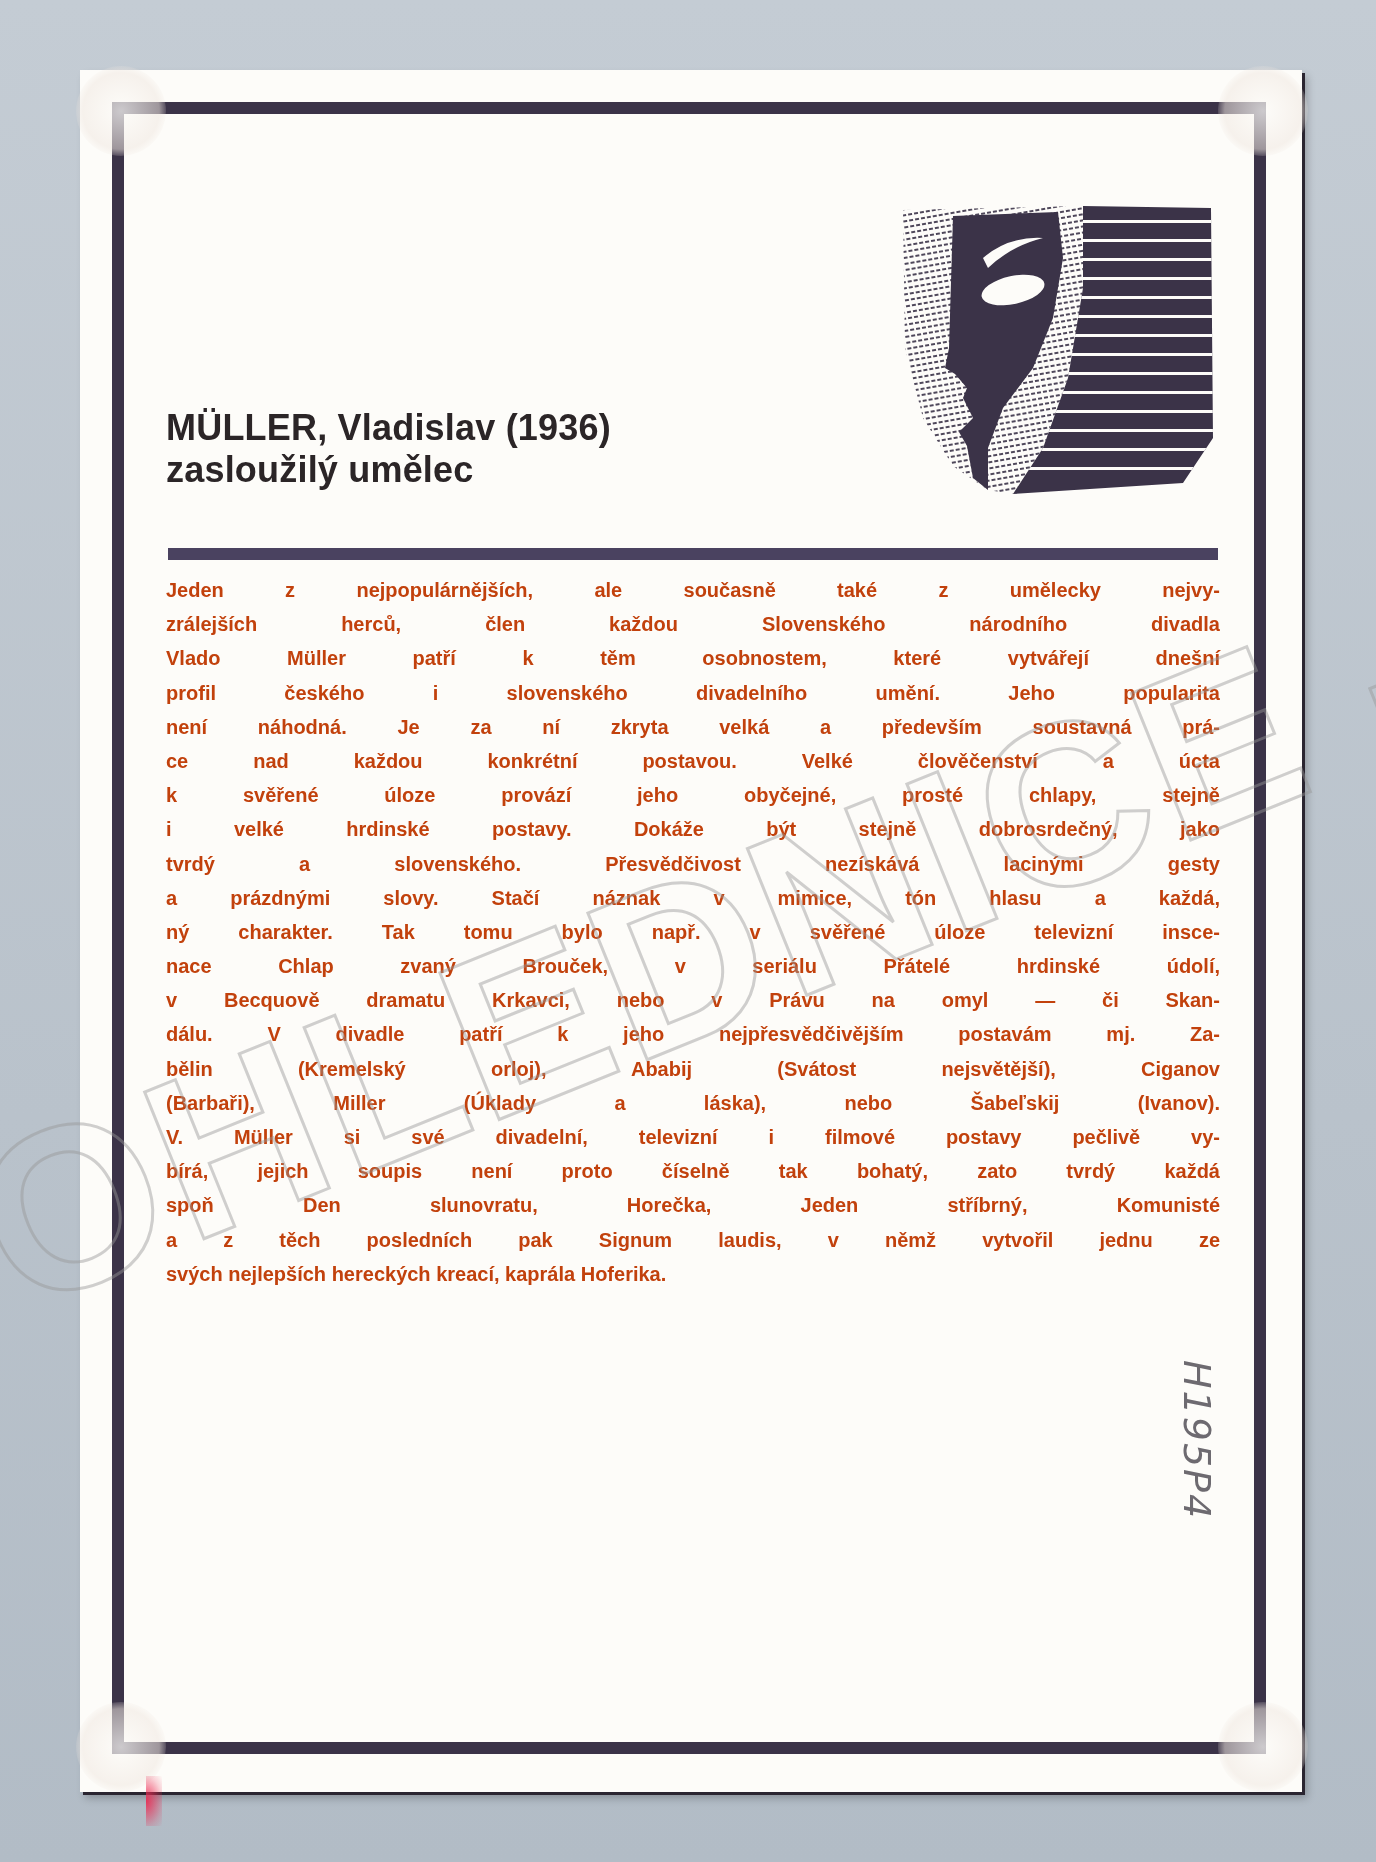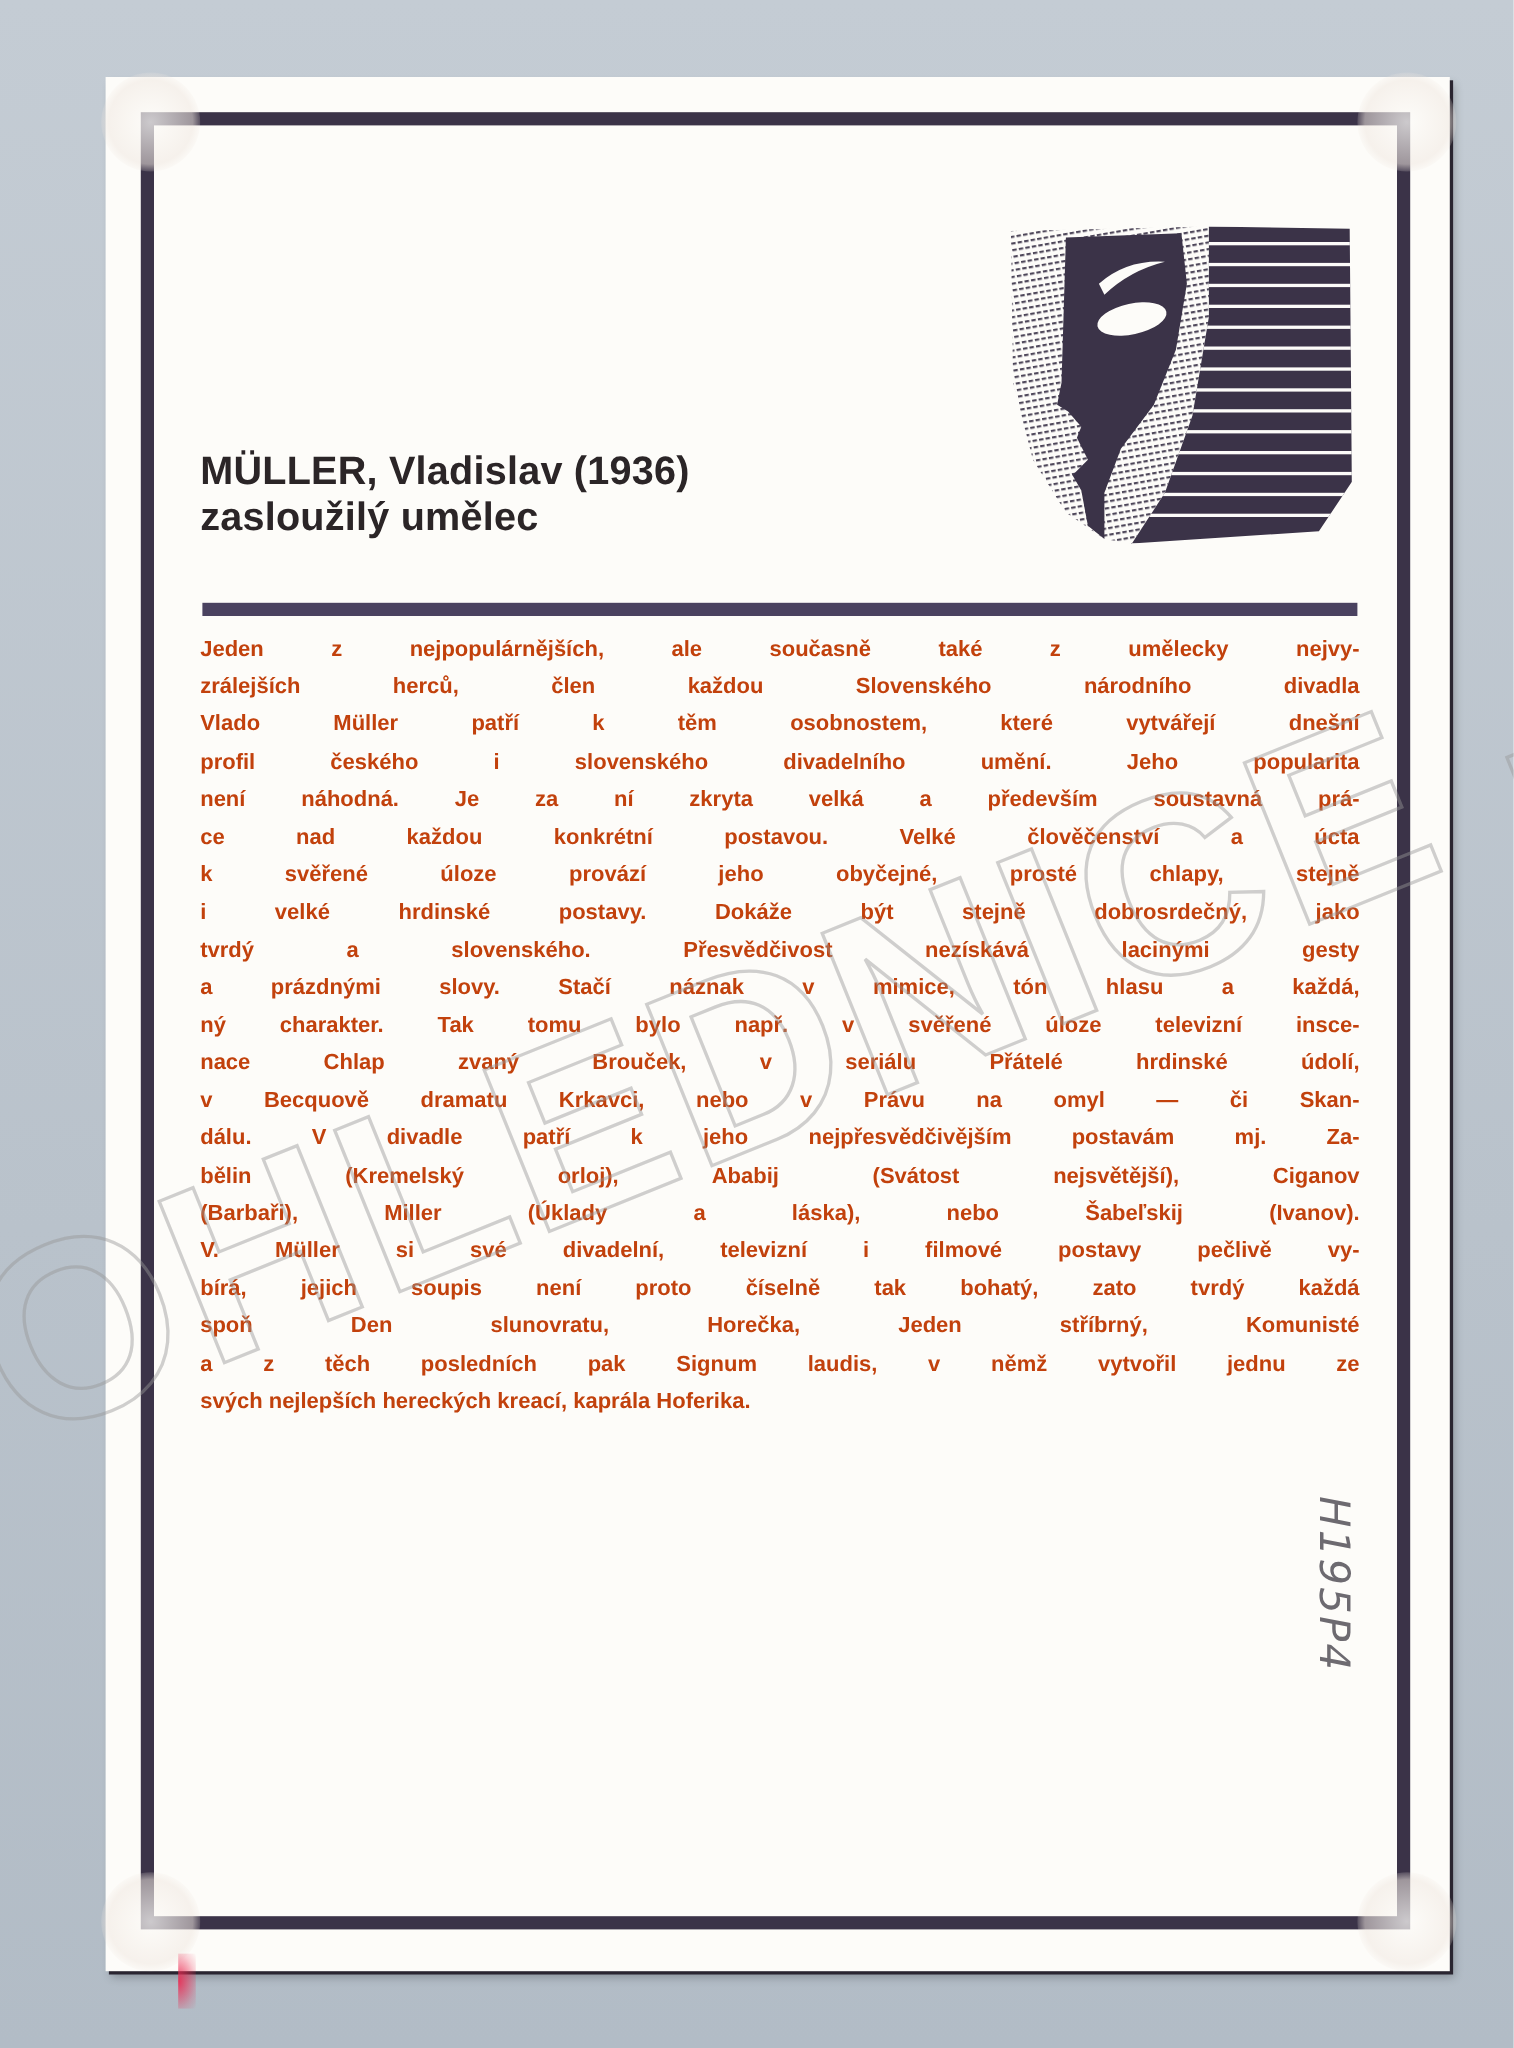--- a/index.html
+++ b/index.html
@@ -3,21 +3,21 @@
 <meta charset="utf-8">
 <style>
   html, body { margin: 0; padding: 0; }
   body {
     width: 1376px; height: 1862px;
     background: linear-gradient(180deg, #c4ccd4 0%, #b9c2cb 60%, #b2bcc6 100%);
     position: relative; overflow: hidden;
     font-family: "Liberation Sans", sans-serif;
   }
   .card {
-    position: absolute; left: 96px; top: 70px;
+    position: absolute; left: 80px; top: 70px;
     width: 1222px; height: 1722px;
     background: #fdfcf9;
     box-shadow: 3px 3px 0 #2a2530, 5px 6px 8px rgba(0,0,0,0.25);
   }
   .frame {
     position: absolute; left: 32px; top: 32px;
     width: 1154px; height: 1652px;
     border: 12px solid #3b3348;
     box-sizing: border-box;
   }

